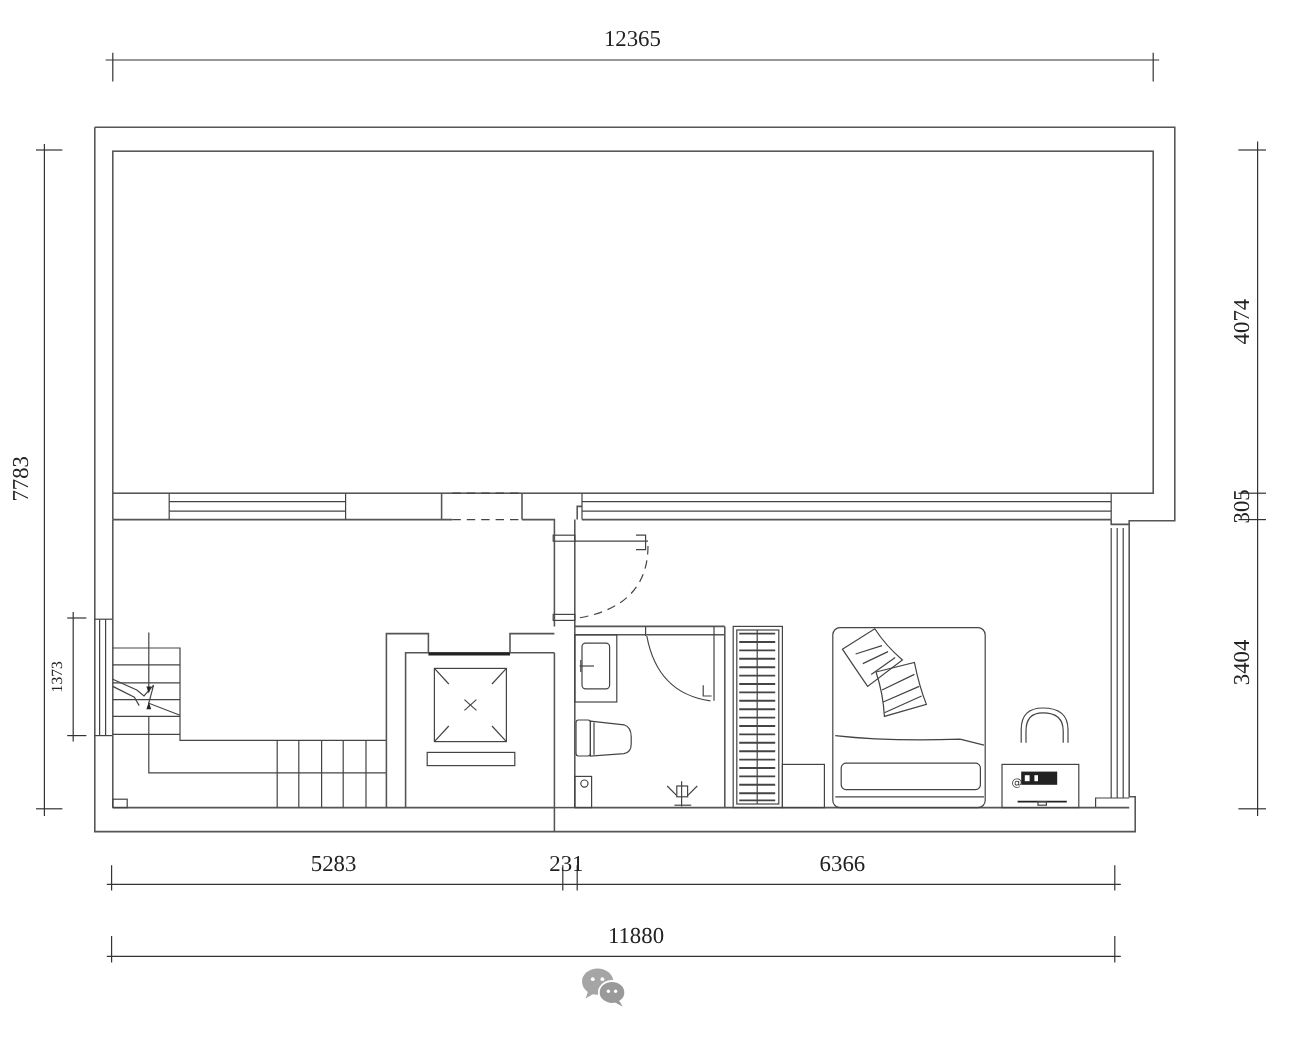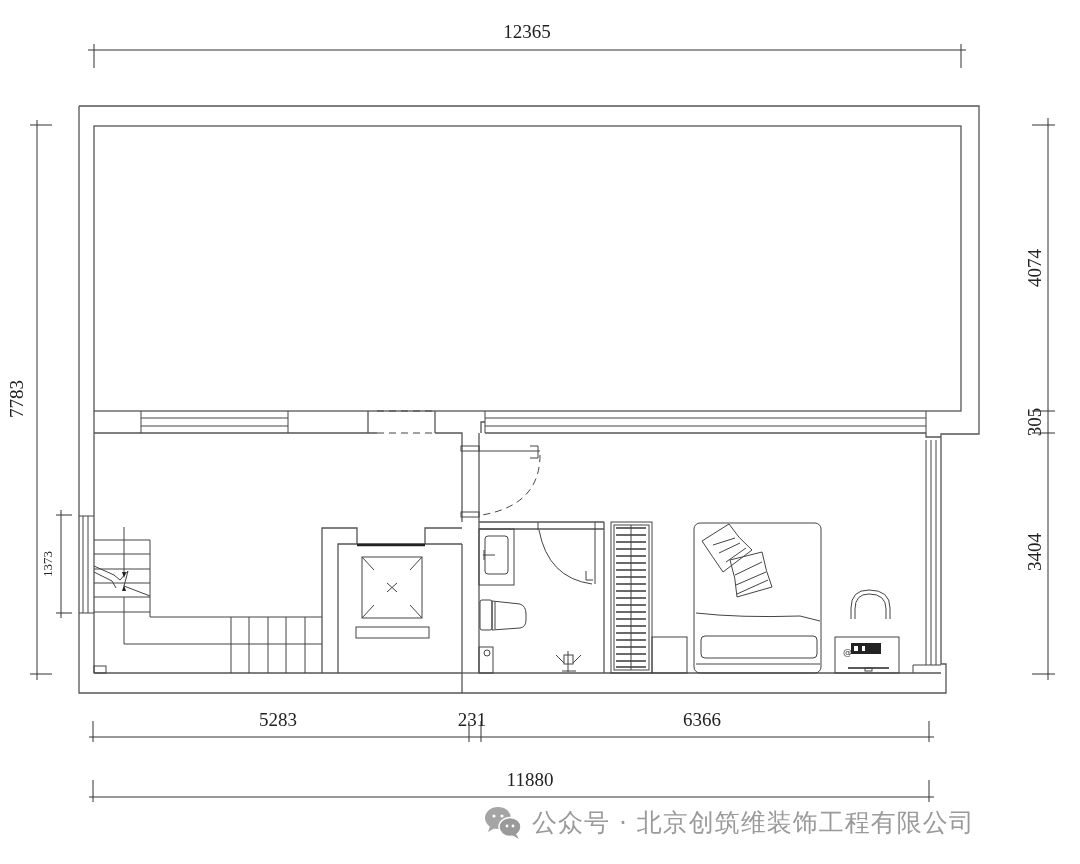--- a/index.html
+++ b/index.html
@@ -274,14 +274,13 @@
       <ellipse cx="16" cy="16" rx="13" ry="11" fill="#a5a5a5"></ellipse>
       <path d="M8,24 L6,30 L13,26 Z" fill="#a5a5a5"></path>
       <ellipse cx="28" cy="25" rx="11" ry="9.5" fill="#9a9a9a" stroke="#fff" stroke-width="1.5"></ellipse>
       <path d="M34,32 L37,37 L30,33 Z" fill="#9a9a9a"></path>
       <circle cx="12" cy="14" r="1.6" fill="#fff"></circle>
       <circle cx="20" cy="14" r="1.6" fill="#fff"></circle>
       <circle cx="25" cy="24" r="1.4" fill="#fff"></circle>
       <circle cx="31" cy="24" r="1.4" fill="#fff"></circle>
     </svg>
   </span>
-  <span>公众号 · 北京创筑维装饰工程有限公司</span>
 </div>
 
 </body></html>

